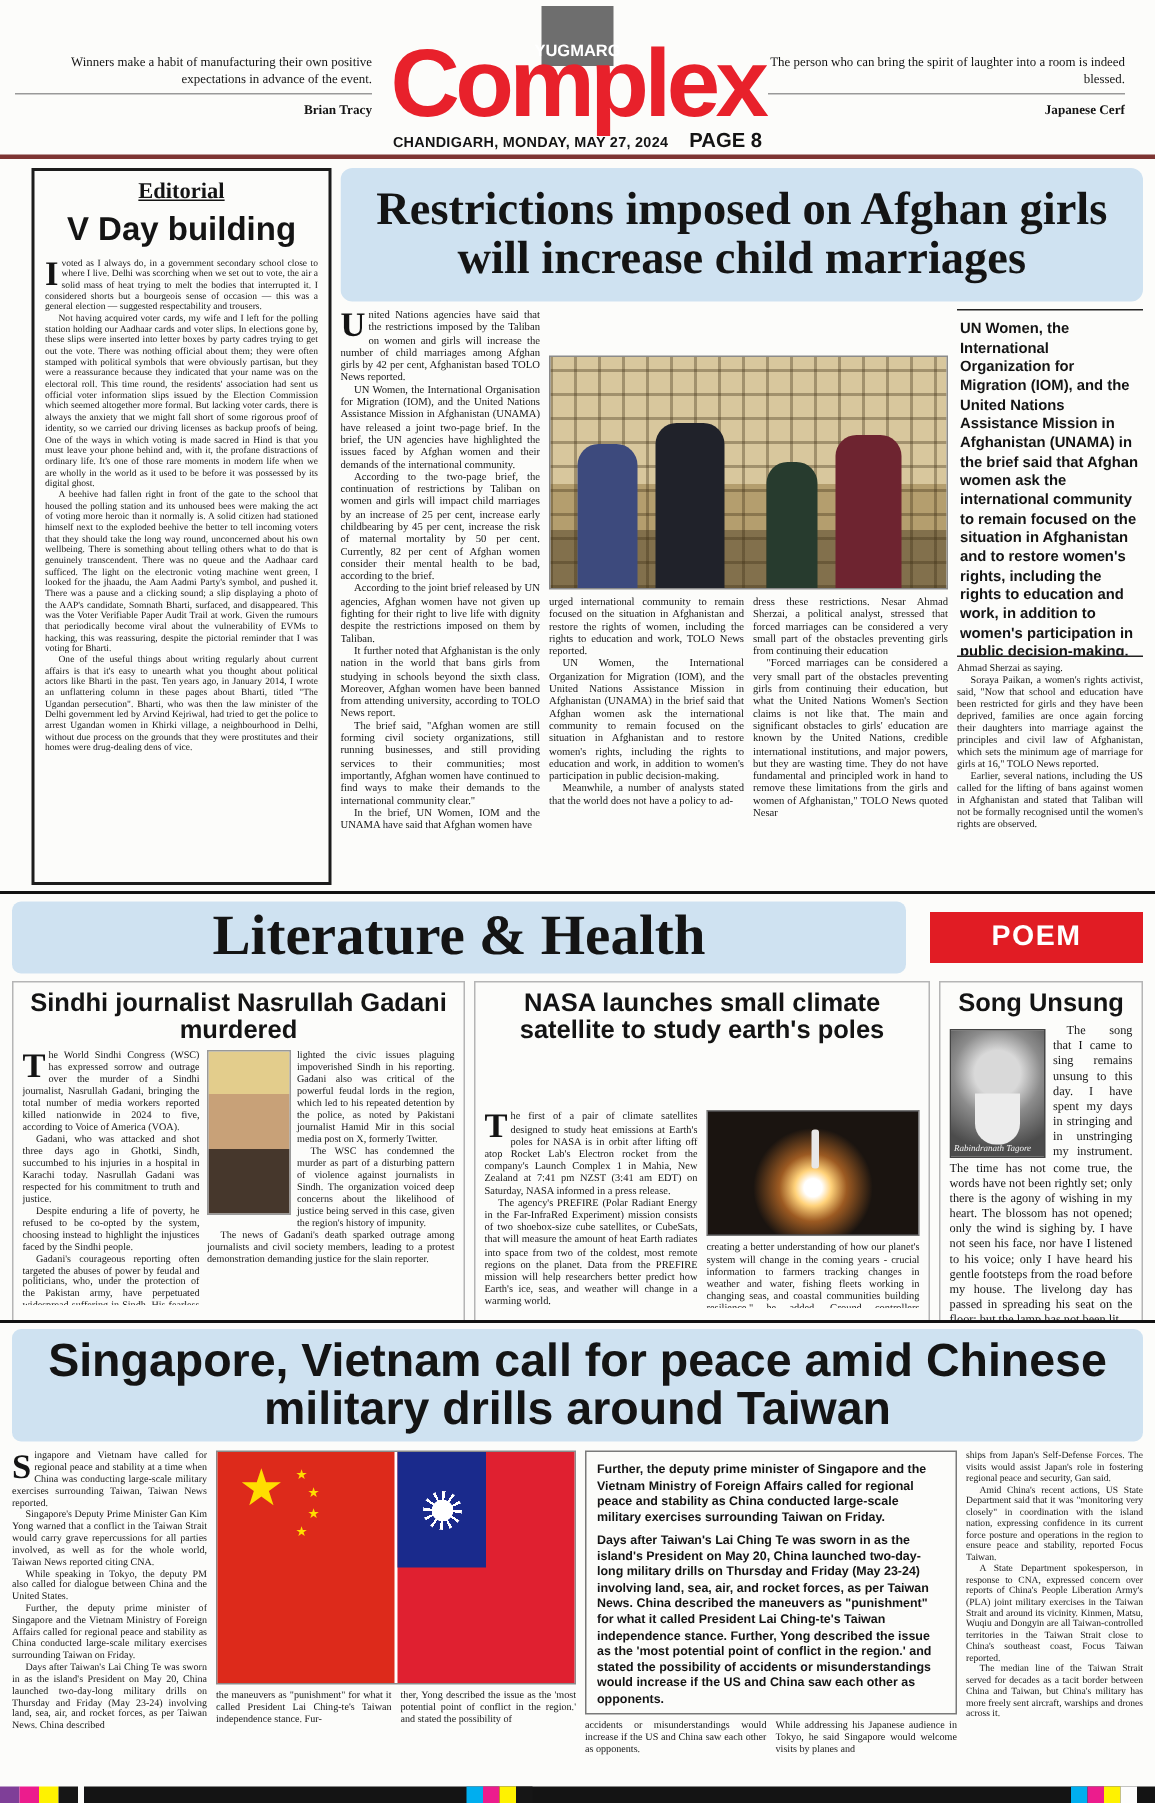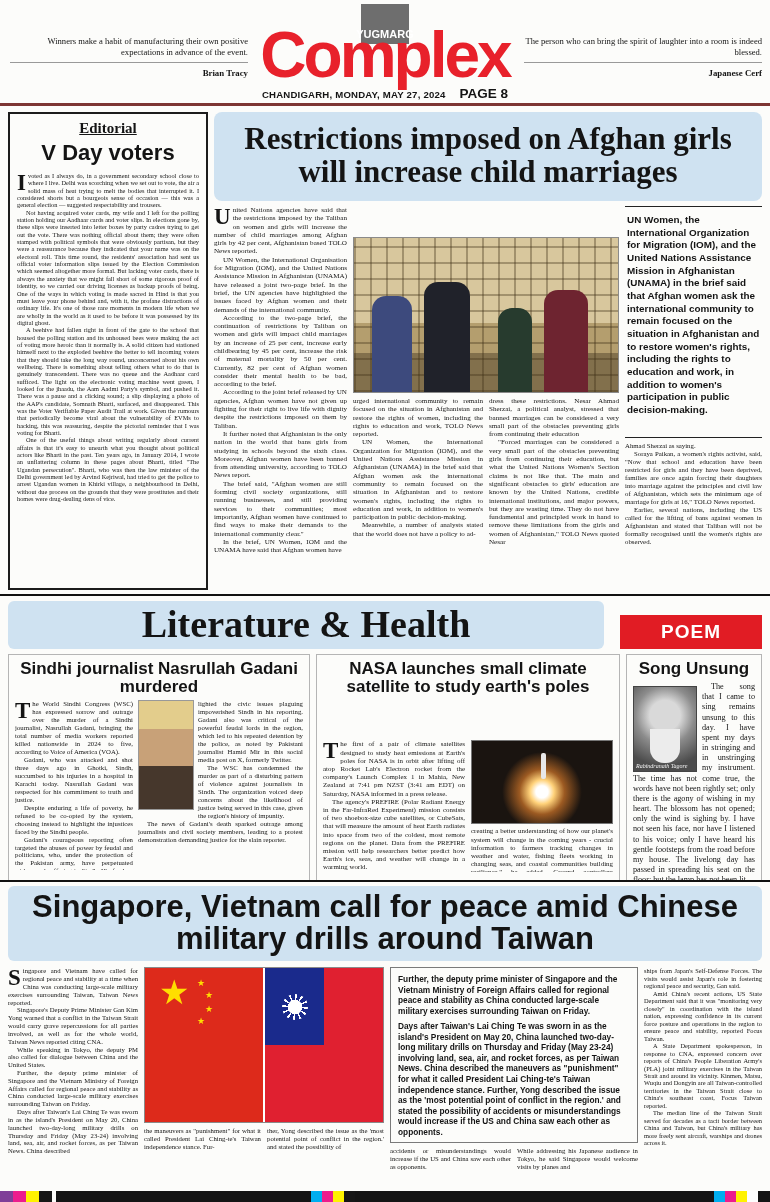--- a/index.html
+++ b/index.html
@@ -4,21 +4,21 @@
 <style>
   * { margin:0; padding:0; box-sizing:border-box; }
   html,body { width:770px; background:#e9e9e9; }
   body { font-family:"Liberation Serif", serif; color:#141414; }
   .page { position:relative; width:770px; height:1202px; background:#fcfcfa; overflow:hidden; }
 
   
   .masthead { position:relative; height:103px; }
   .quote { position:absolute; top:36px; width:238px; font-size:8.6px; line-height:1.25; text-align:right; }
   .quote-left { left:10px; }
-  .quote-right { right:8px; }
+  .quote-right { right:20px; }
   .quote-text { border-bottom:1px solid #999; padding-bottom:5px; margin-bottom:5px; }
   .quote-author { font-weight:bold; font-size:8.8px; }
   .brand { position:absolute; left:50%; transform:translateX(-50%); top:2px; width:320px; text-align:center; }
   .brand-box { margin:2px auto 0; width:48px; height:40px; background:#6e6e6e; color:#fff;
     font-family:"Liberation Sans",sans-serif; font-weight:bold; font-size:11px;
     display:flex; align-items:flex-end; justify-content:center; padding-bottom:4px; }
   .brand-title { position:relative; z-index:2; margin-top:-18px; font-family:"Liberation Sans",sans-serif;
     font-weight:bold; font-size:64px; line-height:0.92; color:#e8212b; letter-spacing:-3px; }
   .brand-meta { display:flex; justify-content:center; align-items:baseline; gap:14px; margin-top:1px;
     font-family:"Liberation Sans",sans-serif; font-weight:bold; }
@@ -27,21 +27,21 @@
   .header-rule { height:3px; background:#7d3533; }
 
   
   .bodytext { text-align:justify; overflow:hidden; }
   .bodytext p { margin:0; text-indent:9px; }
   .bodytext p:first-child { text-indent:0; }
   .dc p:first-child::first-letter { float:left; font-size:23px; line-height:17px; padding:2px 2px 0 0; font-weight:bold; }
 
   
   .top-section { display:flex; gap:6px; padding:6px 8px 4px; height:488px; }
-  .editorial-box { width:200px; flex-shrink:0; border:2px solid #1c1c1c; padding:6px 7px 4px; overflow:hidden; }
+  .editorial-box { width:200px; flex-shrink:0; border:2px solid #1c1c1c; padding:6px 7px 4px; overflow:hidden;margin-left:13px; }
   .editorial-label { font-weight:bold; font-size:15px; text-decoration:underline; text-align:center; }
   .editorial-title { font-family:"Liberation Sans",sans-serif; font-weight:bold; font-size:22px; text-align:center; margin:3px 0 6px; }
   .editorial-text { font-size:6.35px; line-height:1.16; height:395px; }
 
   .main-article { flex:1; display:flex; flex-direction:column; overflow:hidden; }
   .headline-box { background:#cfe2f1; border-radius:8px; text-align:center; padding:10px 4px 12px;
     font-family:"Liberation Serif",serif; font-weight:bold; font-size:31px; line-height:1.08; }
   .main-body { display:flex; gap:6px; margin-top:5px; flex:1; overflow:hidden; }
   .mcol { width:133px; flex-shrink:0; font-size:7.1px; line-height:1.17; }
   .main-mid { width:266px; flex-shrink:0; display:flex; flex-direction:column;margin-top:31px; }
@@ -59,21 +59,21 @@
       repeating-linear-gradient(0deg, rgba(60,45,20,.35) 0 2px, transparent 2px 16px),
       linear-gradient(#d8c79d 0 55%, #b49e6e 55% 75%, #82704c 75% 100%); }
   .ph-fig { position:absolute; bottom:0; border-radius:14px 14px 0 0; }
   .f1 { left:18px; width:40px; height:96px; background:#3d4a7d; }
   .f2 { left:70px; width:46px; height:110px; background:#20222a; }
   .f3 { right:30px; width:44px; height:102px; background:#6e2430; }
   .f4 { right:86px; width:34px; height:84px; background:#273b2e; }
 
   
   .lit-section { border-top:2px solid #111; padding:5px 8px 4px; height:286px; overflow:hidden; }
-  .lit-banners { display:flex; gap:16px; align-items:flex-end; }
+  .lit-banners { display:flex; gap:16px; align-items:center; }
   .lit-banner { flex:1; background:#cfe2f1; border-radius:6px; height:48px; line-height:46px; text-align:center;
     font-family:"Liberation Serif",serif; font-weight:bold; font-size:38px; }
   .poem-label { width:142px; height:34px; line-height:34px; background:#e11c24; color:#fff; text-align:center;
     font-family:"Liberation Sans",sans-serif; font-weight:bold; font-size:19px; letter-spacing:1px; }
   .lit-body { display:flex; gap:6px; margin-top:5px; height:241px; }
   .lit-article { border:1px solid #b5b5b5; padding:3px 6px 4px; overflow:hidden; }
   .art-gadani { width:302px; }
   .art-nasa { width:304px; }
   .art-headline { font-family:"Liberation Sans",sans-serif; font-weight:bold; font-size:17px; line-height:1.04; text-align:center; margin:2px 0 5px; }
   .gadani-cols { display:flex; gap:5px; height:170px; }
@@ -153,21 +153,21 @@
     <div class="quote quote-right">
       <div class="quote-text">The person who can bring the spirit of laughter into a room is indeed blessed.</div>
       <div class="quote-author">Japanese Cerf</div>
     </div>
   </header>
   <div class="header-rule"></div>
 
   <section class="top-section">
     <div class="editorial-box">
       <div class="editorial-label">Editorial</div>
-      <div class="editorial-title">V Day voters</div>
+      <div class="editorial-title">V Day building</div>
       <div class="editorial-text bodytext dc">
           <p>I voted as I always do, in a government secondary school close to where I live. Delhi was scorching when we set out to vote, the air a solid mass of heat trying to melt the bodies that interrupted it. I considered shorts but a bourgeois sense of occasion — this was a general election — suggested respectability and trousers.</p>
           <p>Not having acquired voter cards, my wife and I left for the polling station holding our Aadhaar cards and voter slips. In elections gone by, these slips were inserted into letter boxes by party cadres trying to get out the vote. There was nothing official about them; they were often stamped with political symbols that were obviously partisan, but they were a reassurance because they indicated that your name was on the electoral roll. This time round, the residents' association had sent us official voter information slips issued by the Election Commission which seemed altogether more formal. But lacking voter cards, there is always the anxiety that we might fall short of some rigorous proof of identity, so we carried our driving licenses as backup proofs of being. One of the ways in which voting is made sacred in Hind is that you must leave your phone behind and, with it, the profane distractions of ordinary life. It's one of those rare moments in modern life when we are wholly in the world as it used to be before it was possessed by its digital ghost.</p>
           <p>A beehive had fallen right in front of the gate to the school that housed the polling station and its unhoused bees were making the act of voting more heroic than it normally is. A solid citizen had stationed himself next to the exploded beehive the better to tell incoming voters that they should take the long way round, unconcerned about his own wellbeing. There is something about telling others what to do that is genuinely transcendent. There was no queue and the Aadhaar card sufficed. The light on the electronic voting machine went green, I looked for the jhaadu, the Aam Aadmi Party's symbol, and pushed it. There was a pause and a clicking sound; a slip displaying a photo of the AAP's candidate, Somnath Bharti, surfaced, and disappeared. This was the Voter Verifiable Paper Audit Trail at work. Given the rumours that periodically become viral about the vulnerability of EVMs to hacking, this was reassuring, despite the pictorial reminder that I was voting for Bharti.</p>
           <p>One of the useful things about writing regularly about current affairs is that it's easy to unearth what you thought about political actors like Bharti in the past. Ten years ago, in January 2014, I wrote an unflattering column in these pages about Bharti, titled "The Ugandan persecution". Bharti, who was then the law minister of the Delhi government led by Arvind Kejriwal, had tried to get the police to arrest Ugandan women in Khirki village, a neighbourhood in Delhi, without due process on the grounds that they were prostitutes and their homes were drug-dealing dens of vice.</p>
         </div>
     </div>
 
     <article class="main-article">
       <div class="headline-box">Restrictions imposed on Afghan girls will increase child marriages</div>
@@ -188,21 +188,21 @@
             <div class="ph-fig f4"></div>
             <div class="ph-fig f3"></div>
           </div>
           <div class="mid-cols">
             <div class="bodytext">
                 <p>urged international community to remain focused on the situation in Afghanistan and restore the rights of women, including the rights to education and work, TOLO News reported.</p>
                 <p>UN Women, the International Organization for Migration (IOM), and the United Nations Assistance Mission in Afghanistan (UNAMA) in the brief said that Afghan women ask the international community to remain focused on the situation in Afghanistan and to restore women's rights, including the rights to education and work, in addition to women's participation in public decision-making.</p>
                 <p>Meanwhile, a number of analysts stated that the world does not have a policy to ad-</p>
               </div>
             <div class="bodytext">
-                <p>dress these restrictions. Nesar Ahmad Sherzai, a political analyst, stressed that banned marriages can be considered a very small part of the obstacles preventing girls from continuing their education</p>
+                <p>dress these restrictions. Nesar Ahmad Sherzai, a political analyst, stressed that forced marriages can be considered a very small part of the obstacles preventing girls from continuing their education</p>
                 <p>"Forced marriages can be considered a very small part of the obstacles preventing girls from continuing their education, but what the United Nations Women's Section claims is not like that. The main and significant obstacles to girls' education are known by the United Nations, credible international institutions, and major powers, but they are wasting time. They do not have fundamental and principled work in hand to remove these limitations from the girls and women of Afghanistan," TOLO News quoted Nesar</p>
               </div>
           </div>
         </div>
         <div class="mcol4">
           <div class="pull-box">UN Women, the International Organization for Migration (IOM), and the United Nations Assistance Mission in Afghanistan (UNAMA) in the brief said that Afghan women ask the international community to remain focused on the situation in Afghanistan and to restore women's rights, including the rights to education and work, in addition to women's participation in public decision-making.</div>
           <div class="mcol4-text bodytext">
               <p>Ahmad Sherzai as saying.</p>
               <p>Soraya Paikan, a women's rights activist, said, "Now that school and education have been restricted for girls and they have been deprived, families are once again forcing their daughters into marriage against the principles and civil law of Afghanistan, which sets the minimum age of marriage for girls at 16," TOLO News reported.</p>
               <p>Earlier, several nations, including the US called for the lifting of bans against women in Afghanistan and stated that Taliban will not be formally recognised until the women's rights are observed.</p>

